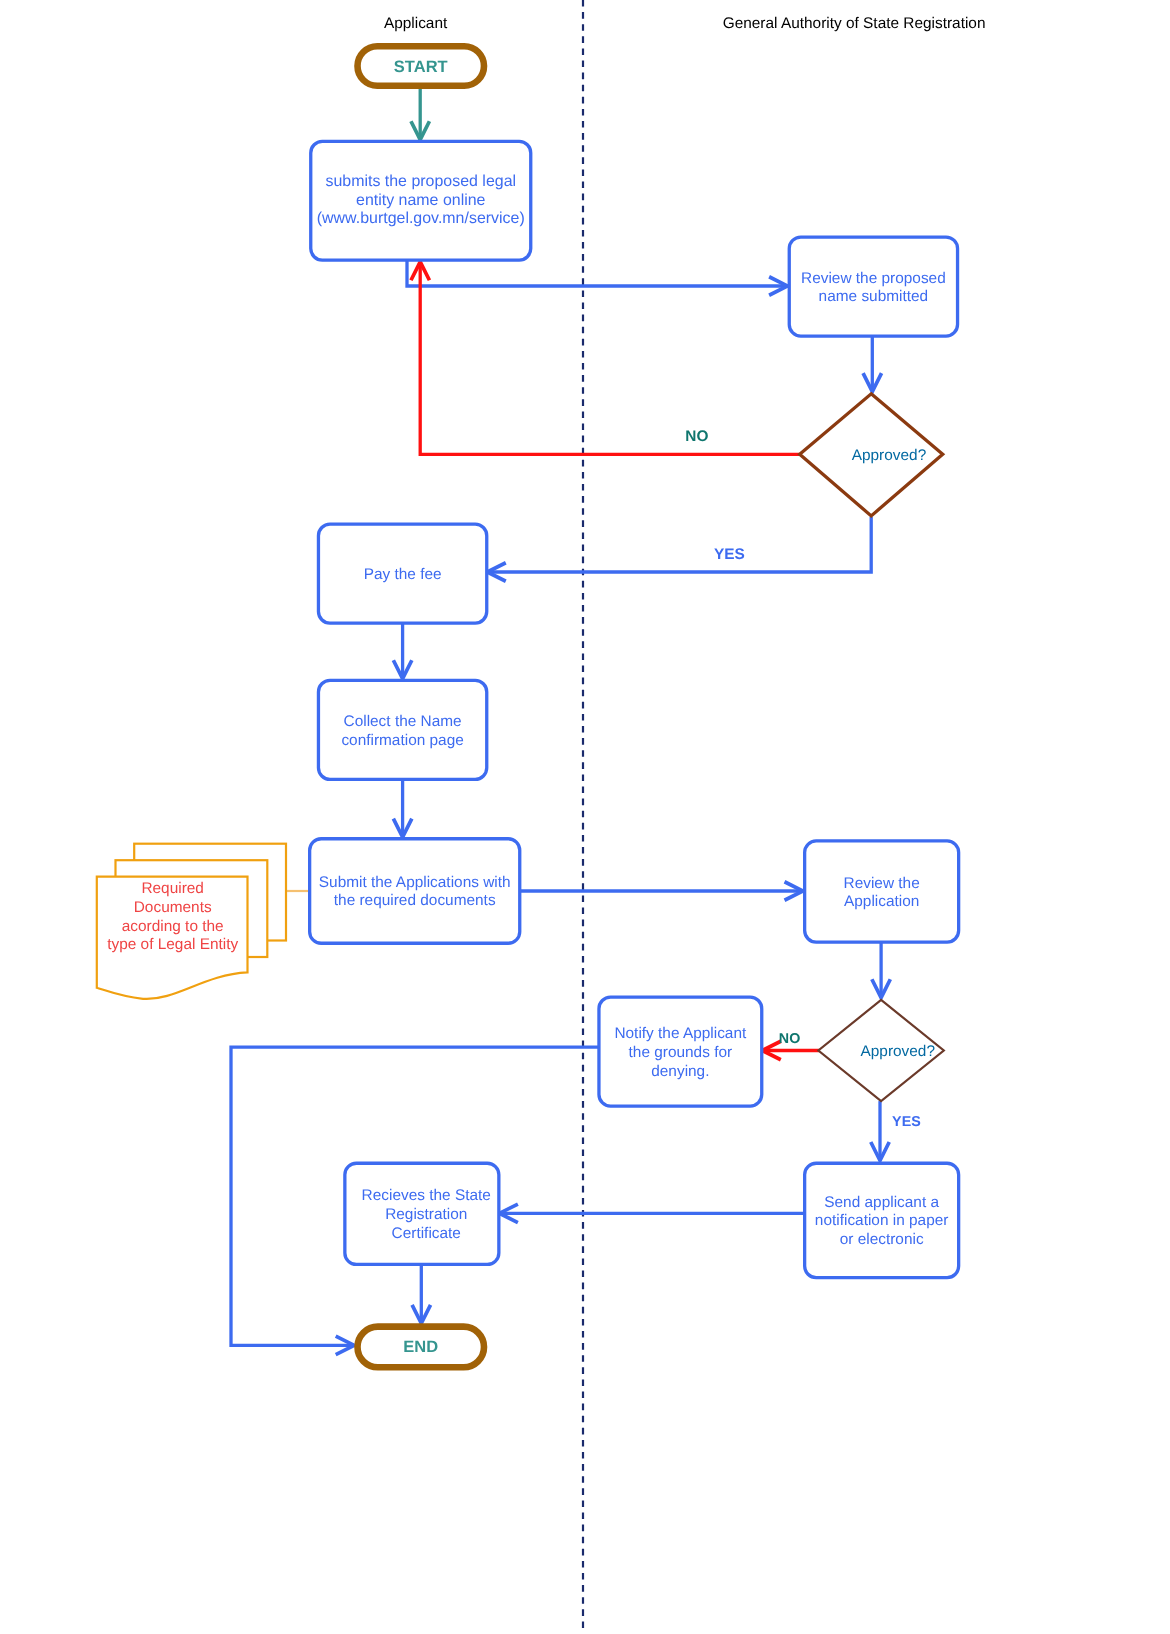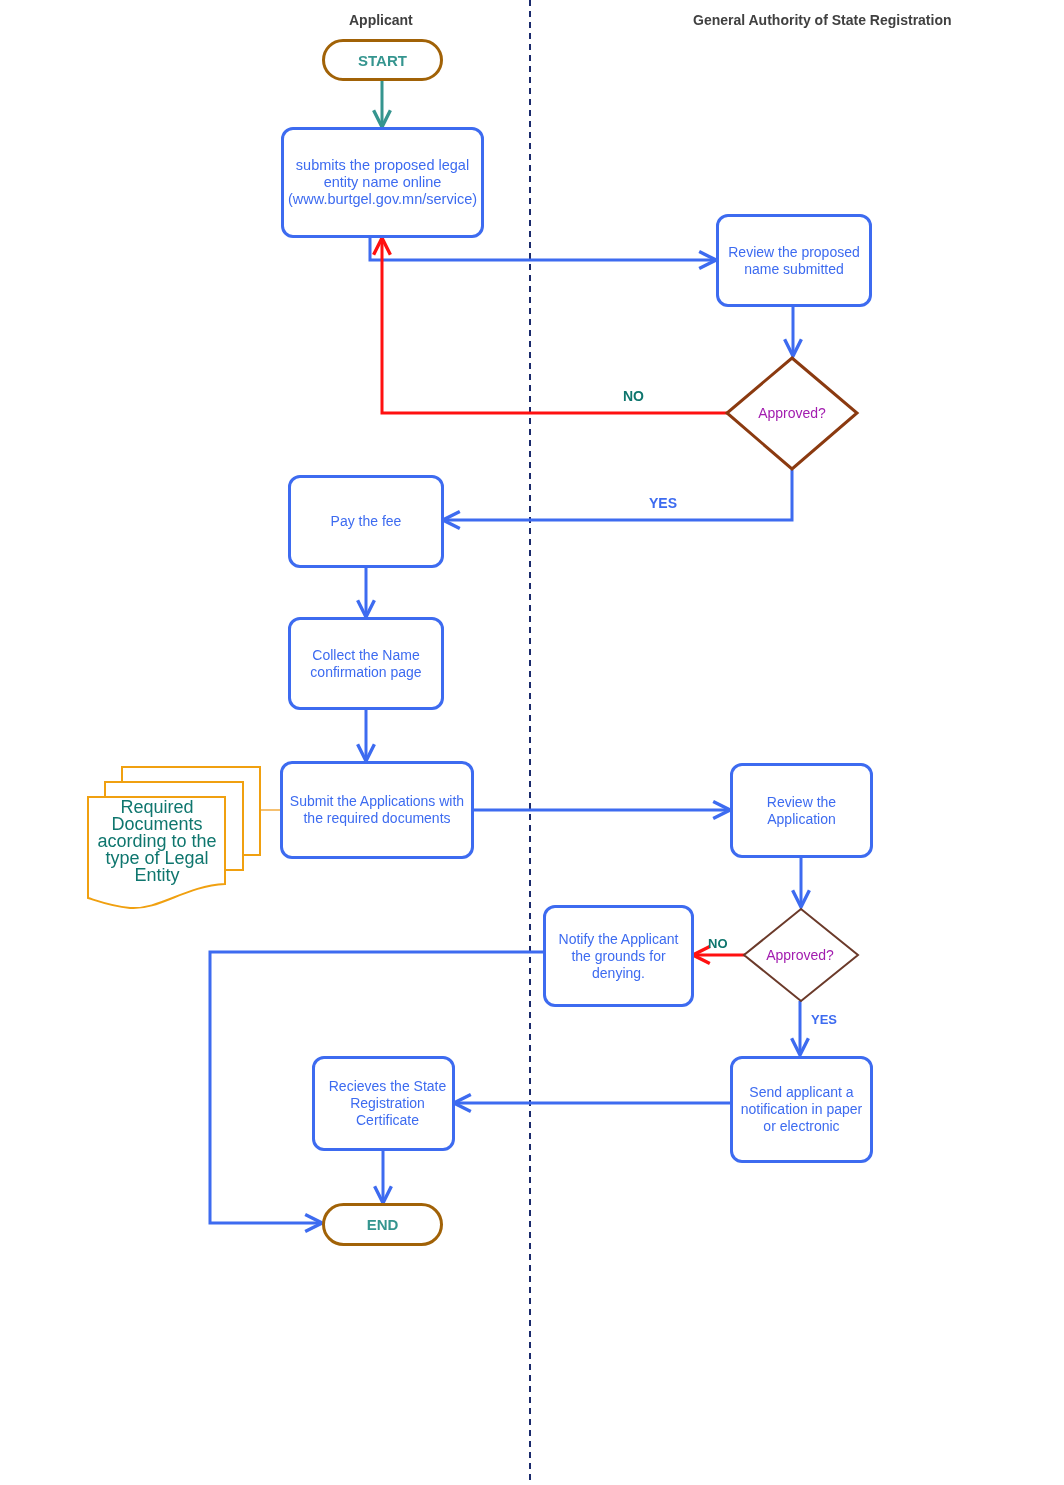--- a/index.html
+++ b/index.html
@@ -1,26 +1,26 @@
 <!DOCTYPE html>
 <html><head>
 <meta charset="utf-8">
 <style>
   html, body { margin:0; padding:0; background:#ffffff; }
   body { width:1064px; height:1485px; position:relative; overflow:hidden; font-family:"Liberation Sans", sans-serif; }
   svg { position:absolute; left:0; top:0; }
-  .lane-title { position:absolute; font-weight:bold; font-size:14px; color:#404040; white-space:nowrap; }
+  .lane-title { position:absolute; font-weight:normal; font-size:14px; color:#000000; white-space:nowrap; }
   .node { position:absolute; box-sizing:border-box; display:flex; align-items:center; justify-content:center; text-align:center; font-size:14px; line-height:17px; color:#3d6bf0; padding:0 4px; }
   .box { border:3px solid #3d6bf0; border-radius:12px; background:#fff; }
-  .term { border:3px solid #a16207; border-radius:24px; color:#35958f; font-weight:bold; font-size:15px; background:#fff; }
-  .dec-label { position:absolute; font-size:14px; color:#a21caf; text-align:center; width:100px; }
+  .term { border:6px solid #a16207; border-radius:24px; color:#35958f; font-weight:bold; font-size:15px; background:#fff; }
+  .dec-label { position:absolute; font-size:14px; color:#0369a1; text-align:right; width:100px; }
   .edge-label { position:absolute; font-weight:bold; font-size:14px; }
   .no { color:#0f766e; }
   .yes { color:#3d6bf0; }
-  .doc-label { position:absolute; font-size:18px; line-height:17px; color:#0f766e; text-align:center; }
+  .doc-label { position:absolute; font-size:14px; line-height:17px; color:#ef4444; text-align:center; }
 </style>
 </head>
 <body>
 
 <svg width="1064" height="1485">
   <defs>
     <marker id="ab" viewBox="0 0 10 10" refX="9" refY="5" markerWidth="7" markerHeight="7" orient="auto">
       <path d="M1,1 L9,5 L1,9" fill="none" stroke="#3d6bf0" stroke-width="1.6"></path>
     </marker>
     <marker id="at" viewBox="0 0 10 10" refX="9" refY="5" markerWidth="7" markerHeight="7" orient="auto">
@@ -67,21 +67,21 @@
   <polygon points="801,909 858,955 801,1001 744,955" fill="#fff" stroke="#6b3a2a" stroke-width="2"></polygon>
 
   <g fill="#fff" stroke="#f0a010" stroke-width="2">
     <rect x="122" y="767" width="138" height="88"></rect>
     <rect x="105" y="782" width="138" height="88"></rect>
     <path d="M88,797 L225,797 L225,884 C185,886 160,910 130,908 C110,906 95,900 88,898 Z"></path>
   </g>
 </svg>
 
 <div class="lane-title" style="left:349px; top:12px;">Applicant</div>
-<div class="lane-title" style="left:657px; top:12px;margin-left:36px;">General Authority of State Registration</div>
+<div class="lane-title" style="left:657px; top:12px;">General Authority of State Registration</div>
 
 <div class="node term" style="left:322px; top:39px; width:121px; height:42px;">START</div>
 <div class="node box" style="left:281px; top:127px; width:203px; height:111px; font-size:14.5px;">submits the proposed legal entity name online (www.burtgel.gov.mn/service)</div>
 <div class="node box" style="left:716px; top:214px; width:156px; height:93px; padding:0 7px;">Review the proposed name submitted</div>
 <div class="dec-label" style="left:742px; top:405px;">Approved?</div>
 <div class="edge-label no" style="left:623px; top:388px;">NO</div>
 <div class="edge-label yes" style="left:649px; top:495px;">YES</div>
 <div class="node box" style="left:288px; top:475px; width:156px; height:93px;">Pay the fee</div>
 <div class="node box" style="left:288px; top:617px; width:156px; height:93px;">Collect the Name confirmation page</div>
 <div class="node box" style="left:280px; top:761px; width:194px; height:98px;">Submit the Applications with the required documents</div>

